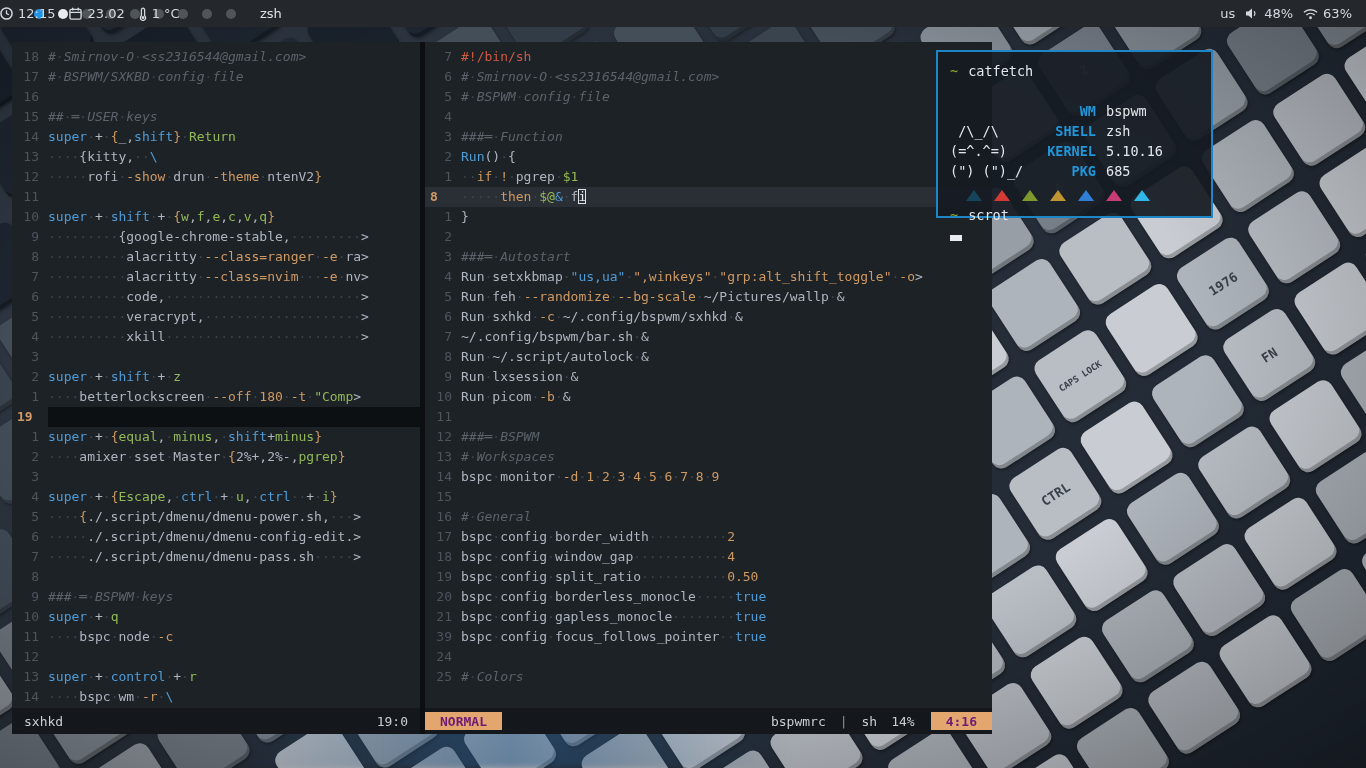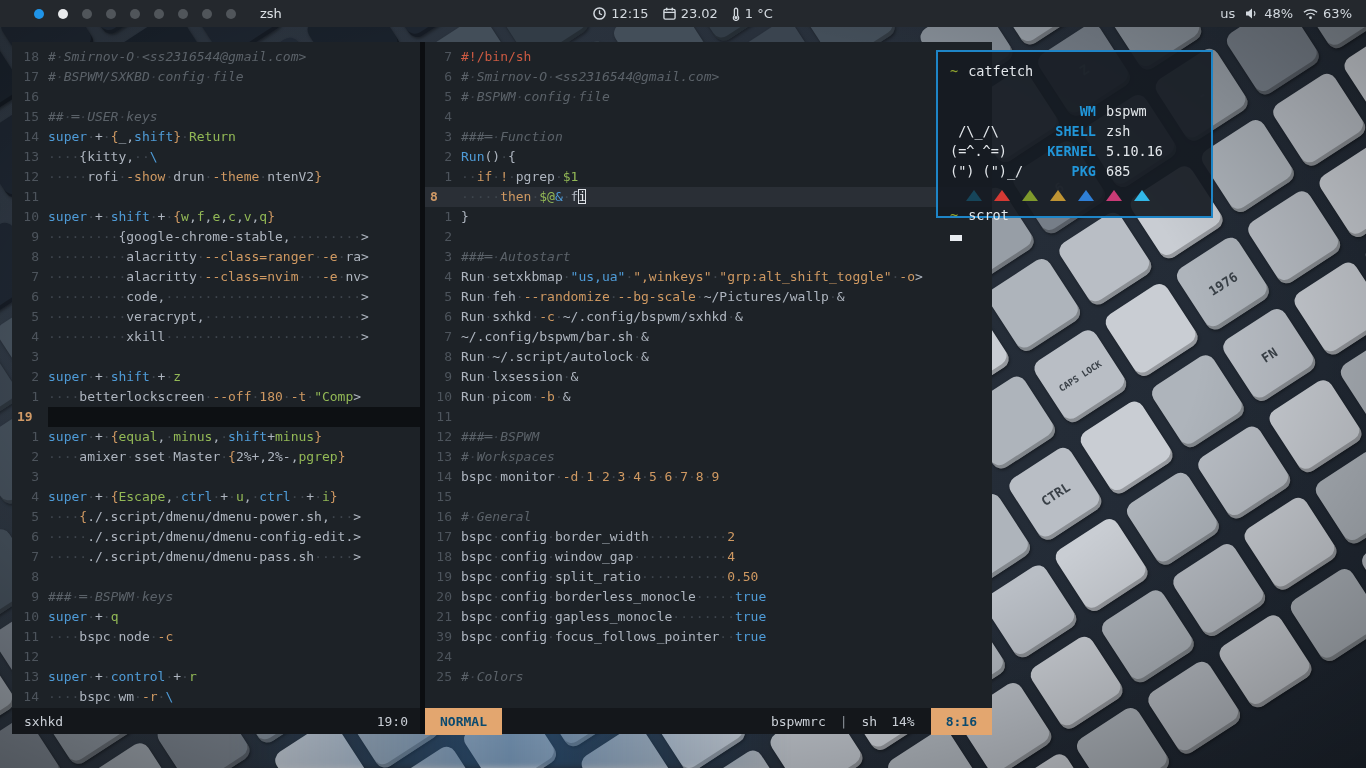--- a/index.html
+++ b/index.html
@@ -24,21 +24,21 @@
   #topbar { position:absolute; left:0; top:0; width:1366px; height:27px; z-index:40;
     background:#24282d; color:#d3d9df; font-size:13px;
     display:flex; align-items:center; }
   #bar-left { display:flex; align-items:center; margin-left:34px; }
   .ws-dot { width:10px; height:10px; border-radius:50%; margin-right:14px; }
   .ws-focused { background:#1f94e8; }
   .ws-occupied { background:#e8eaec; }
   .ws-empty { background:#50555a; }
   #bar-title { margin-left:10px; color:#dde2e7; }
   #bar-center { position:absolute; left:0; right:0; top:0; height:27px;
-    display:flex; align-items:center; justify-content:center; gap:14px; pointer-events:none; }
+    display:flex; align-items:center; justify-content:flex-start; gap:14px; pointer-events:none; }
   .bar-item { display:flex; align-items:center; gap:5px; }
   #bar-right { margin-left:auto; margin-right:14px; display:flex; align-items:center; gap:10px; }
   .bicon { display:inline-flex; align-items:center; }
   .bicon svg { display:block; }
 
   
   #editor { position:absolute; left:12px; top:42px; width:980px; height:692px; z-index:10;
     background:#0c0e11; display:flex;
     font-family:"DejaVu Sans Mono",monospace; font-size:13px; }
   .pane { background:rgba(30,35,41,.96); display:flex; flex-direction:column; }
@@ -56,21 +56,21 @@
   .t-o { color:#cf9962; }
   .t-r { color:#cc5a42; }
   .t-csr { color:#e8ecf0; outline:1px solid #dfe3e8; outline-offset:-1px; }
   .dot { color:#3e454d; }
   #pane-right .row.curline { background:#2a2f36; }
   #pane-right .row.curline .ln { color:#d19a66; }
   #pane-left .row.curline .code { background:#0d1013; }
   .statusbar { height:26px; flex:none; background:#14171b; color:#c9ced5;
     display:flex; align-items:center; font-size:13px; }
   #status-left { justify-content:space-between; padding:0 12px; }
-  .badge { background:#e3a66f; color:#0c4a6e; font-weight:bold; height:27px;
+  .badge { background:#e3a66f; color:#701a75; font-weight:bold; height:18px;
     display:flex; align-items:center; padding:8px 15px; }
   #status-right .spacer { flex:1; }
   #status-right .sr-group { display:flex; align-items:center; gap:14px; margin-right:16px; }
   #status-right .sep { color:#8a9098; }
 
   
   #floatterm { position:absolute; left:936px; top:50px; width:277px; height:168px; z-index:30;
     background:rgba(21,27,34,.93); border:2px solid #1e85c7;
     font-family:"DejaVu Sans Mono",monospace; font-size:13.5px; color:#e4e8ec;
     padding:9px 0 0 12px; }
@@ -415,21 +415,21 @@
       </div>
     <div class="statusbar" id="status-right">
       <span class="badge">NORMAL</span>
       <span class="spacer"></span>
       <span class="sr-group">
         <span>bspwmrc</span>
         <span class="sep">|</span>
         <span>sh</span>
         <span>14%</span>
       </span>
-      <span class="badge">8:16</span>
+      <span class="badge">4:16</span>
     </div>
   </div>
 </div>
 
 <div id="floatterm">
   <div class="term-line"><span class="prompt-sym">~</span><span>catfetch</span></div>
   <div class="term-line"> </div>
   <div id="fetch-rows">
       <div class="fetch-row">
         <span class="f-art"></span>

